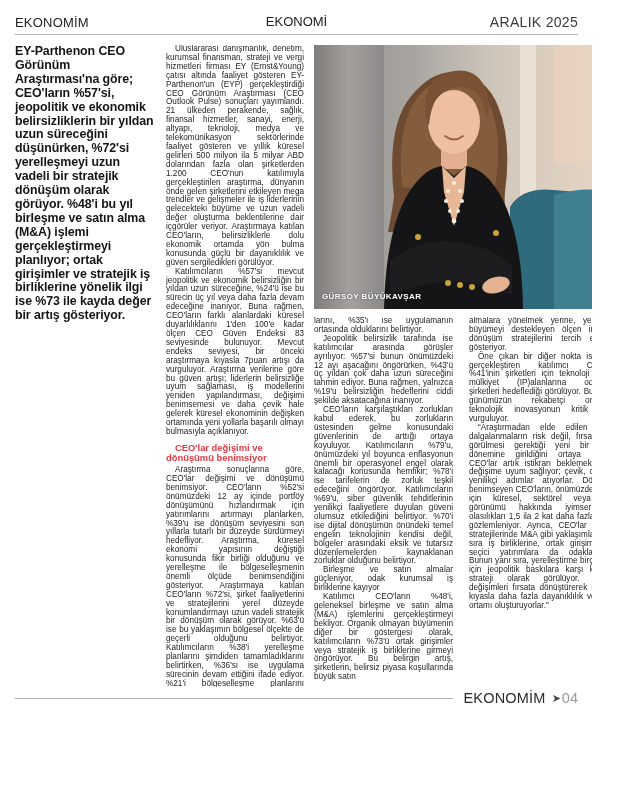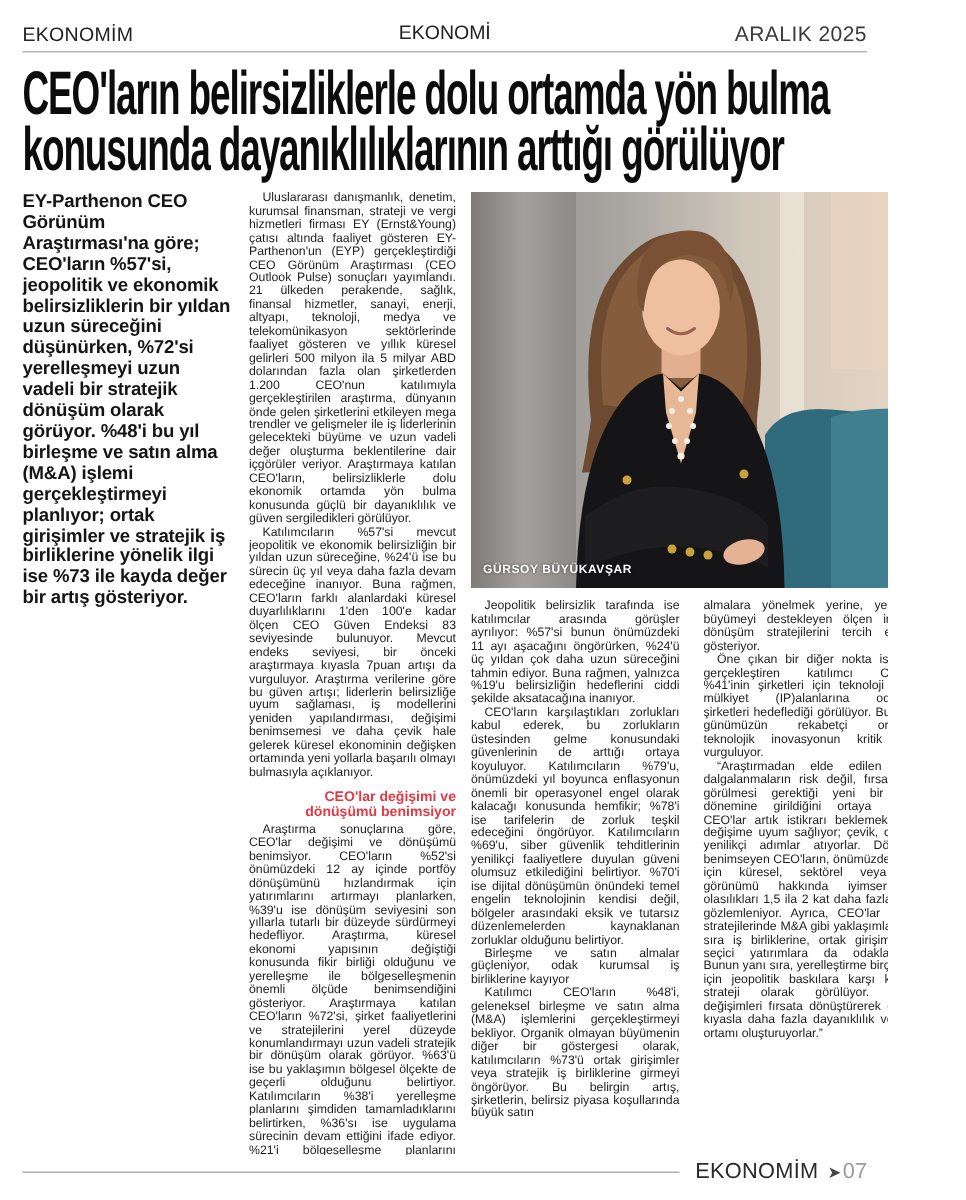--- a/index.html
+++ b/index.html
@@ -43,21 +43,21 @@
   .bodytext { font-size:8.2px; line-height:8.9px; text-align:justify; color:#1d1d1d; }
   .col-2 { width:138px; flex:0 0 138px; }
   .right-block { width:308px; flex:0 0 308px; display:flex; flex-direction:column; }
   .right-cols { display:flex; gap:16px; margin-top:8px; flex:1; overflow:hidden; }
   .col-3 { width:139px; flex:0 0 139px; }
   .col-4 { width:153px; flex:0 0 153px; }
   .p  { text-indent:9px; }
   .p0 { text-indent:0; }
   .subhead {
     color:#e13a46; font-weight:700; font-size:9.4px; line-height:10.6px;
-    margin:6px 0 2px 0 !important; text-indent:9px; text-align:right;
+    margin:6px 0 2px 0 !important; text-indent:9px; text-align:left;
   }
   
   .photo { position:relative; width:308px; height:264px; overflow:hidden; background:#ef4444; }
   .photo svg { display:block; }
   .caption {
     position:absolute; left:8px; bottom:8px;
     color:#ffffff; font-size:8px; font-weight:700; letter-spacing:.4px;
     text-shadow:0 0 2px rgba(0,0,0,.55);
   }
   
@@ -71,24 +71,20 @@
 <body>
 
 <div class="page">
 
   <header class="masthead">
     <span class="mh-left">EKONOMİM</span>
     <span class="mh-center">EKONOMİ</span>
     <span class="mh-right">ARALIK 2025</span>
   </header>
 
-  <h1 class="headline">
-    <span class="hl-line">CEO'ların belirsizliklerle dolu ortamda yön bulma</span>
-    <span class="hl-line">konusunda dayanıklılıklarının arttığı görülüyor</span>
-  </h1>
 
   <div class="content">
 
     <div class="col col-intro">
         <p class="p0">EY-Parthenon CEO Görünüm Araştırması'na göre; CEO'ların %57'si, jeopolitik ve ekonomik belirsizliklerin bir yıldan uzun süreceğini düşünürken, %72'si yerelleşmeyi uzun vadeli bir stratejik dönüşüm olarak görüyor. %48'i bu yıl birleşme ve satın alma (M&amp;A) işlemi gerçekleştirmeyi planlıyor; ortak girişimler ve stratejik iş birliklerine yönelik ilgi ise %73 ile kayda değer bir artış gösteriyor.</p>
       </div>
 
     <div class="col col-2 bodytext">
         <p class="p">Uluslararası danışmanlık, denetim, kurumsal finansman, strateji ve vergi hizmetleri firması EY (Ernst&amp;Young) çatısı altında faaliyet gösteren EY-Parthenon'un (EYP) gerçekleştirdiği CEO Görünüm Araştırması (CEO Outlook Pulse) sonuçları yayımlandı. 21 ülkeden perakende, sağlık, finansal hizmetler, sanayi, enerji, altyapı, teknoloji, medya ve telekomünikasyon sektörlerinde faaliyet gösteren ve yıllık küresel gelirleri 500 milyon ila 5 milyar ABD dolarından fazla olan şirketlerden 1.200 CEO'nun katılımıyla gerçekleştirilen araştırma, dünyanın önde gelen şirketlerini etkileyen mega trendler ve gelişmeler ile iş liderlerinin gelecekteki büyüme ve uzun vadeli değer oluşturma beklentilerine dair içgörüler veriyor. Araştırmaya katılan CEO'ların, belirsizliklerle dolu ekonomik ortamda yön bulma konusunda güçlü bir dayanıklılık ve güven sergiledikleri görülüyor.</p>
         <p class="p">Katılımcıların %57'si mevcut jeopolitik ve ekonomik belirsizliğin bir yıldan uzun süreceğine, %24'ü ise bu sürecin üç yıl veya daha fazla devam edeceğine inanıyor. Buna rağmen, CEO'ların farklı alanlardaki küresel duyarlılıklarını 1'den 100'e kadar ölçen CEO Güven Endeksi 83 seviyesinde bulunuyor. Mevcut endeks seviyesi, bir önceki araştırmaya kıyasla 7puan artışı da vurguluyor. Araştırma verilerine göre bu güven artışı; liderlerin belirsizliğe uyum sağlaması, iş modellerini yeniden yapılandırması, değişimi benimsemesi ve daha çevik hale gelerek küresel ekonominin değişken ortamında yeni yollarla başarılı olmayı bulmasıyla açıklanıyor.</p>
@@ -144,35 +140,36 @@
               <circle cx="146" cy="240" r="3"></circle>
               <circle cx="158" cy="242" r="3"></circle>
             <circle cx="104" cy="192" r="3"></circle>
               <circle cx="182" cy="188" r="3"></circle>
           </g>
         </svg>
         <figcaption class="caption">GÜRSOY BÜYÜKAVŞAR</figcaption>
       </figure>
       <div class="right-cols">
         <div class="col col-3 bodytext">
-            <p class="p">Jeopolitik belirsizlik tarafında ise katılımcılar arasında görüşler ayrılıyor: %57'si bunun önümüzdeki 11 ayı aşacağını öngörürken, %24'ü üç yıldan çok daha uzun süreceğini tahmin ediyor. Buna rağmen, yalnızca %19'u belirsizliğin hedeflerini ciddi şekilde aksatacağına inanıyor.</p>
+            <p class="p0">larını, %35'i ise uygulamanın ortasında olduklarını belirtiyor.</p>
+            <p class="p">Jeopolitik belirsizlik tarafında ise katılımcılar arasında görüşler ayrılıyor: %57'si bunun önümüzdeki 12 ayı aşacağını öngörürken, %43'ü üç yıldan çok daha uzun süreceğini tahmin ediyor. Buna rağmen, yalnızca %19'u belirsizliğin hedeflerini ciddi şekilde aksatacağına inanıyor.</p>
             <p class="p">CEO'ların karşılaştıkları zorlukları kabul ederek, bu zorlukların üstesinden gelme konusundaki güvenlerinin de arttığı ortaya koyuluyor. Katılımcıların %79'u, önümüzdeki yıl boyunca enflasyonun önemli bir operasyonel engel olarak kalacağı konusunda hemfikir; %78'i ise tarifelerin de zorluk teşkil edeceğini öngörüyor. Katılımcıların %69'u, siber güvenlik tehditlerinin yenilikçi faaliyetlere duyulan güveni olumsuz etkilediğini belirtiyor. %70'i ise dijital dönüşümün önündeki temel engelin teknolojinin kendisi değil, bölgeler arasındaki eksik ve tutarsız düzenlemelerden kaynaklanan zorluklar olduğunu belirtiyor.</p>
             <p class="p">Birleşme ve satın almalar güçleniyor, odak kurumsal iş birliklerine kayıyor</p>
             <p class="p">Katılımcı CEO'ların %48'i, geleneksel birleşme ve satın alma (M&amp;A) işlemlerini gerçekleştirmeyi bekliyor. Organik olmayan büyümenin diğer bir göstergesi olarak, katılımcıların %73'ü ortak girişimler veya stratejik iş birliklerine girmeyi öngörüyor. Bu belirgin artış, şirketlerin, belirsiz piyasa koşullarında büyük satın</p>
           </div>
         <div class="col col-4 bodytext">
             <p class="p0">almalara yönelmek yerine, yenilik ve büyümeyi destekleyen ölçen inorganik dönüşüm stratejilerini tercih ettiklerini gösteriyor.</p>
             <p class="p">Öne çıkan bir diğer nokta ise, M&amp;A gerçekleştiren katılımcı CEO'ların %41'inin şirketleri için teknoloji ve fikri mülkiyet (IP)alanlarına odaklanan şirketleri hedeflediği görülüyor. Bu durum, günümüzün rekabetçi ortamında teknolojik inovasyonun kritik rolünü vurguluyor.</p>
             <p class="p">“Araştırmadan elde edilen veriler, dalgalanmaların risk değil, fırsat olarak görülmesi gerektiği yeni bir liderlik dönemine girildiğini ortaya koyuyor. CEO'lar artık istikrarı beklemek yerine, değişime uyum sağlıyor; çevik, cesur ve yenilikçi adımlar atıyorlar. Dönüşümü benimseyen CEO'ların, önümüzdeki 12 ay için küresel, sektörel veya şirket görünümü hakkında iyimser olma olasılıkları 1,5 ila 2 kat daha fazla olduğu gözlemleniyor. Ayrıca, CEO'lar büyüme stratejilerinde M&amp;A gibi yaklaşımların yanı sıra iş birliklerine, ortak girişimlere ve seçici yatırımlara da odaklanıyorlar. Bunun yanı sıra, yerelleştirme birçok CEO için jeopolitik baskılara karşı kritik bir strateji olarak görülüyor. CEO'lar değişimleri fırsata dönüştürerek geçmişe kıyasla daha fazla dayanıklılık ve güven ortamı oluşturuyorlar.”</p>
           </div>
       </div>
     </div>
 
   </div>
 
   <footer class="pagefoot">
     <span class="foot-rule"></span>
     <span class="foot-pub">EKONOMİM</span>
     <span class="foot-arrow">➤</span>
-    <span class="foot-page">07</span>
+    <span class="foot-page">04</span>
   </footer>
 
 </div>
 
 </body></html>

